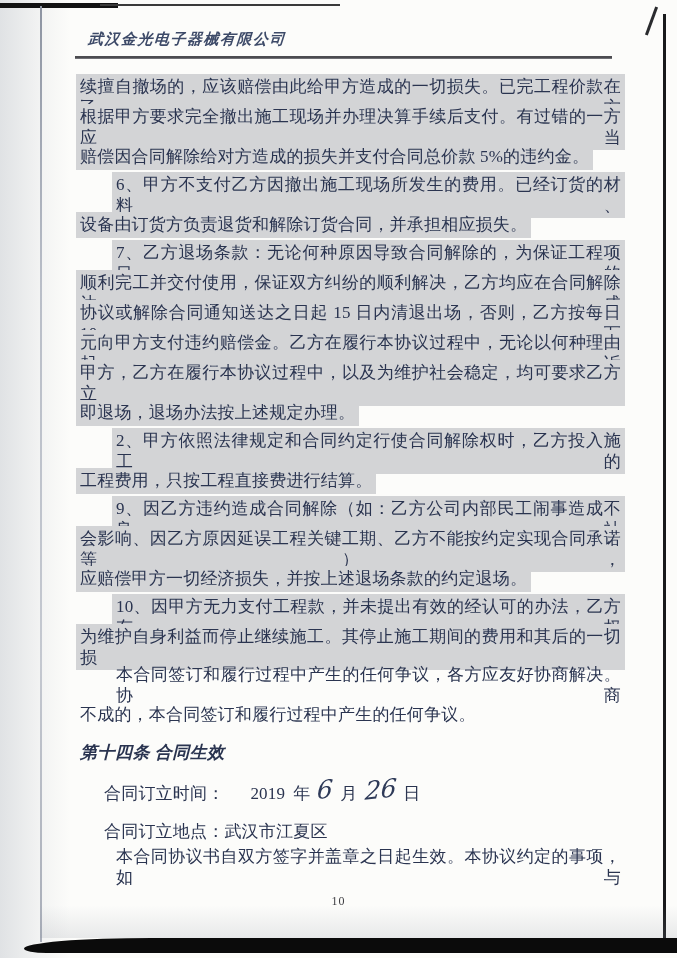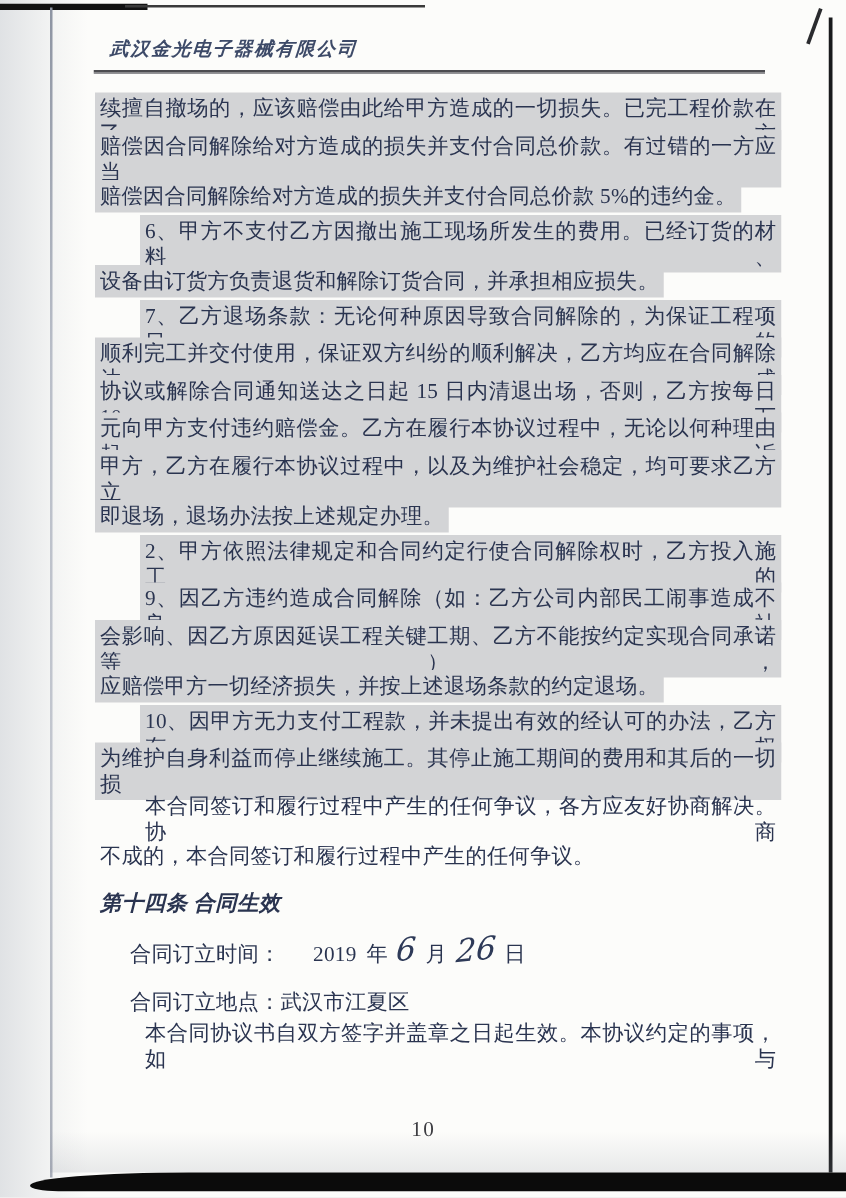--- a/index.html
+++ b/index.html
@@ -62,21 +62,21 @@
   .sub { margin-left:24px;align-items:flex-end; }
   .date-gap { display:inline-block; width:18px; }
   .hand {
     font-size:25px; font-style:italic; color:#2e3a58;
     display:inline-block; transform:rotate(-6deg) skewX(-10deg);
     margin:0 3px; position:relative; top:-2px;
     font-family:"DejaVu Serif","Liberation Serif",serif;
   }
   .page-num {
     position:absolute; left:0; top:894px; width:677px;
-    text-align:center; font-size:17px; color:#3d3d42; letter-spacing:1px;
+    text-align:center; font-size:12px; color:#3d3d42; letter-spacing:1px;
   }
 </style>
 </head>
 <body>
 
 <div class="scan">
 
   <div class="gutter-shade"></div>
   <div class="top-bar-thick"></div>
   <div class="top-bar-thin"></div>
@@ -89,21 +89,21 @@
   <div class="company">武汉金光电子器械有限公司</div>
   <div class="header-rule"></div>
 
   <div class="content">
 
     <div class="para first">
       <div class="bline hl">
           <span class="txt fill">续擅自撤场的，应该赔偿由此给甲方造成的一切损失。已完工程价款在乙方</span>
         </div>
       <div class="bline hl">
-          <span class="txt fill">赔偿因合同解除给对方造成的损失并支付合同总价款。有过错的一方应当</span>
+          <span class="txt fill">根据甲方要求完全撤出施工现场并办理决算手续后支付。有过错的一方应当</span>
         </div>
       <div class="bline hl">
           <span class="txt nat">赔偿因合同解除给对方造成的损失并支付合同总价款 5%的违约金。</span>
         </div>
     </div>
 
     <div class="para">
       <div class="bline hl">
           <span class="txt fill ind">6、甲方不支付乙方因撤出施工现场所发生的费用。已经订货的材料、</span>
         </div>
@@ -129,20 +129,23 @@
           <span class="txt fill">甲方，乙方在履行本协议过程中，以及为维护社会稳定，均可要求乙方立</span>
         </div>
       <div class="bline hl">
           <span class="txt nat">即退场，退场办法按上述规定办理。</span>
         </div>
     </div>
 
     <div class="para">
       <div class="bline hl">
           <span class="txt fill ind">2、甲方依照法律规定和合同约定行使合同解除权时，乙方投入施工的</span>
+        </div>
+      <div class="bline hl">
+          <span class="txt nat">工程费用，只按工程直接费进行结算。</span>
         </div>
     </div>
 
     <div class="para">
       <div class="bline hl">
           <span class="txt fill ind">9、因乙方违约造成合同解除（如：乙方公司内部民工闹事造成不良社</span>
         </div>
       <div class="bline hl">
           <span class="txt fill">会影响、因乙方原因延误工程关键工期、乙方不能按约定实现合同承诺等），</span>
         </div>

